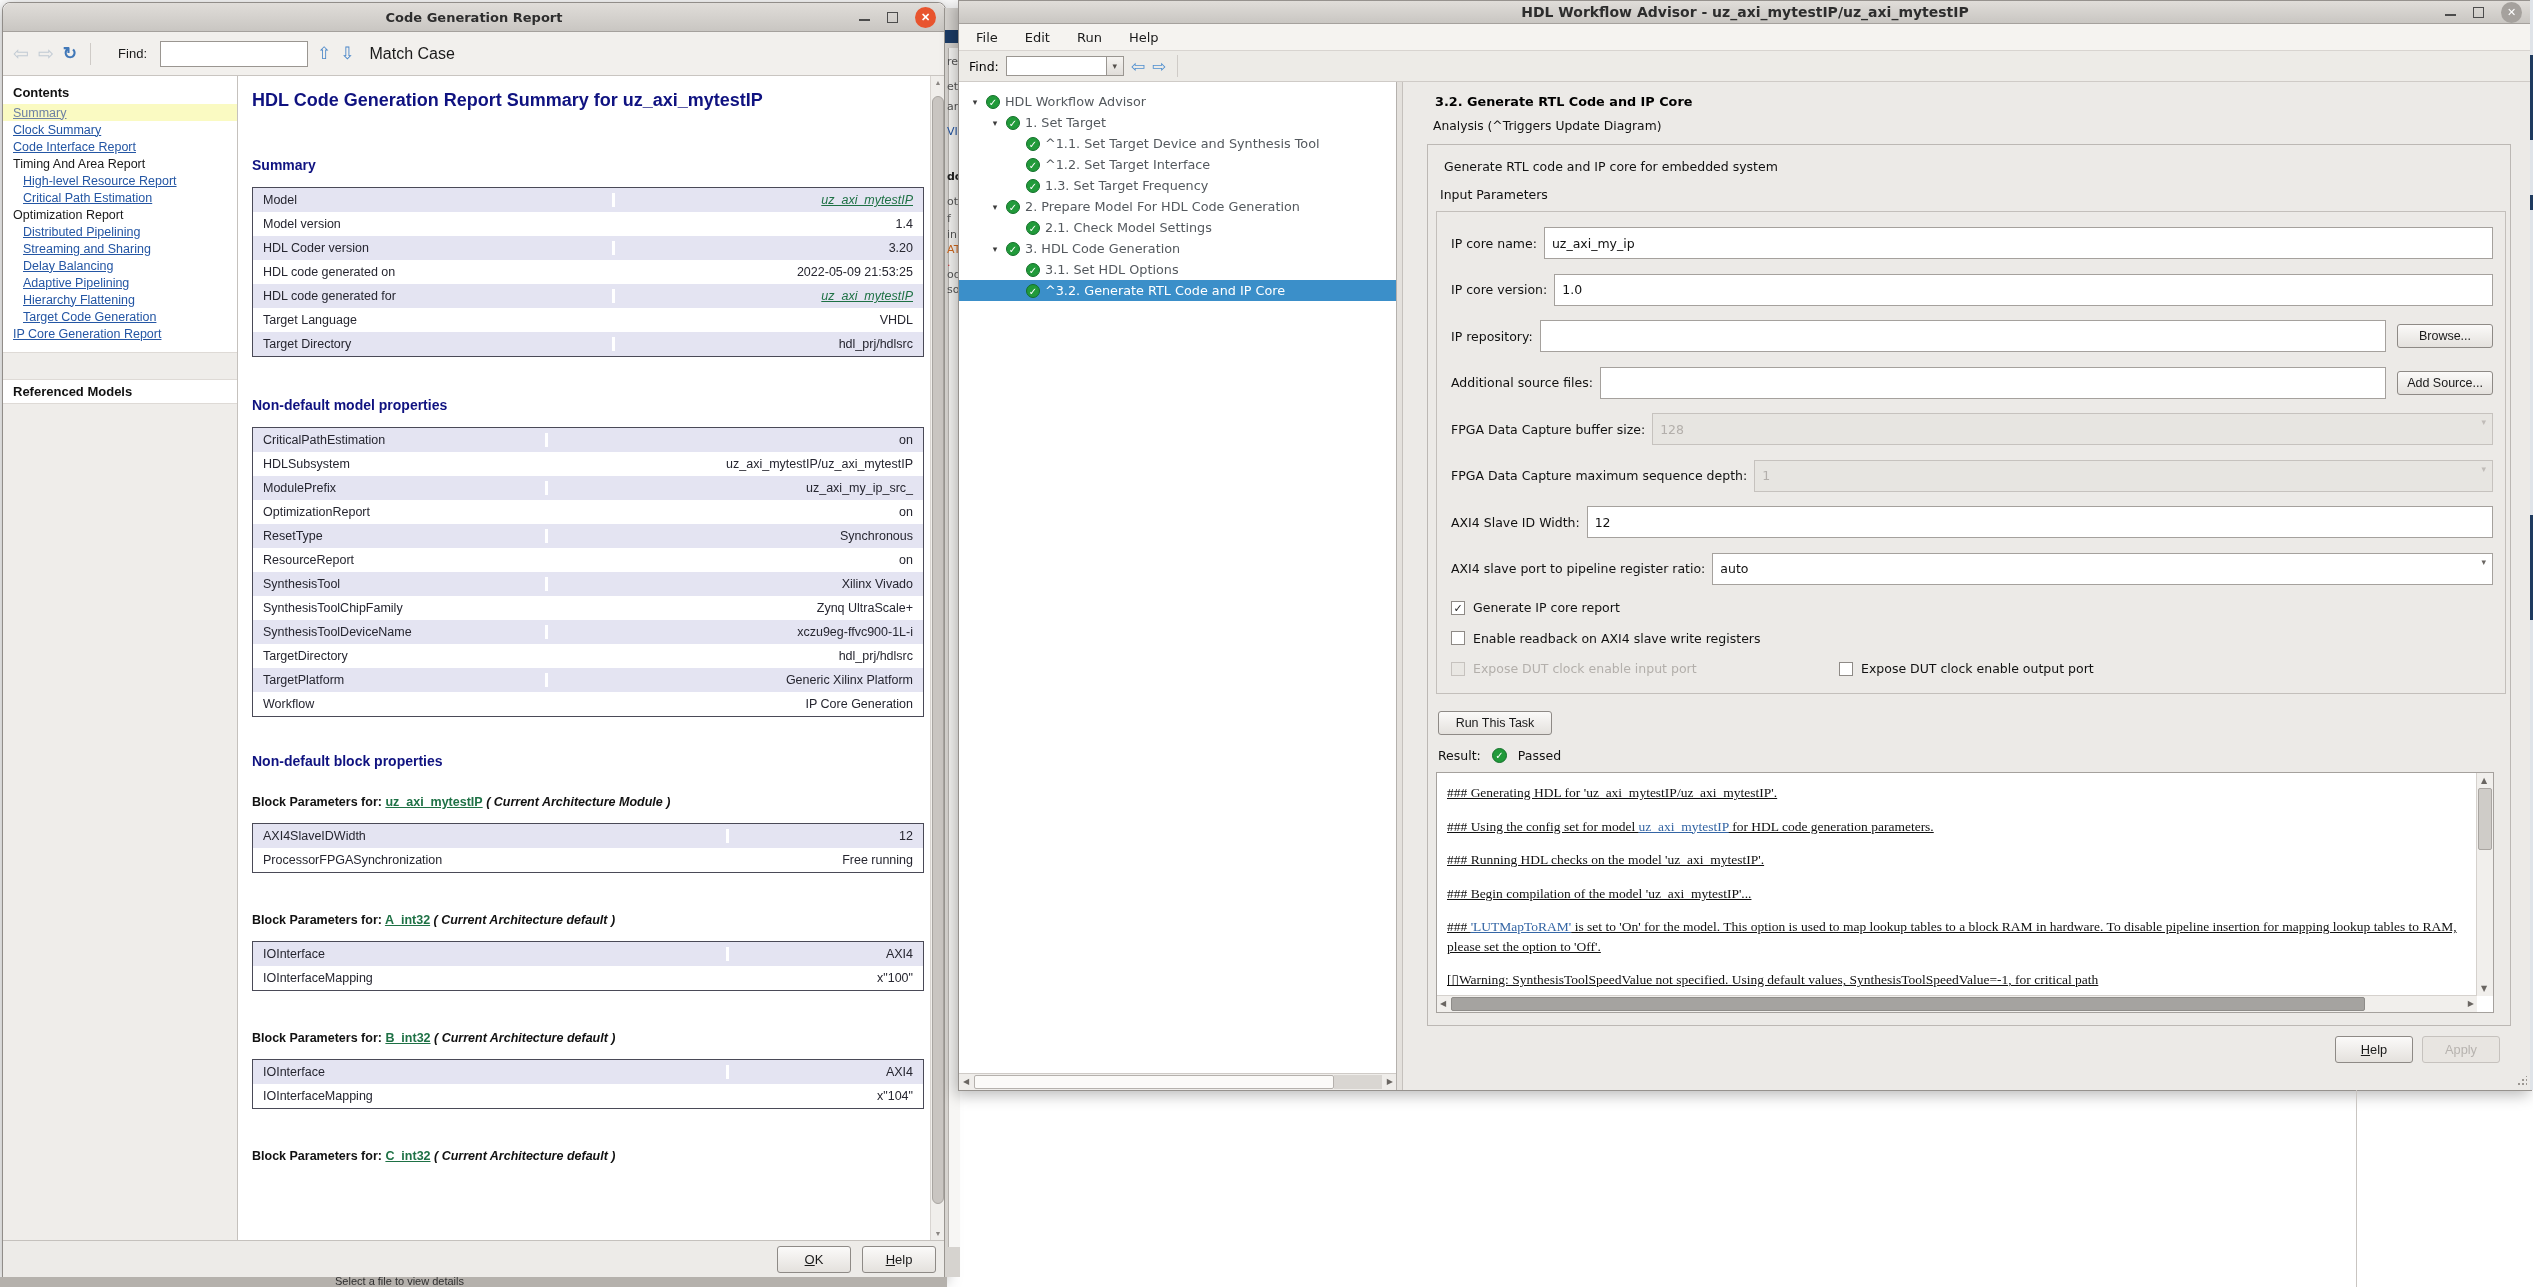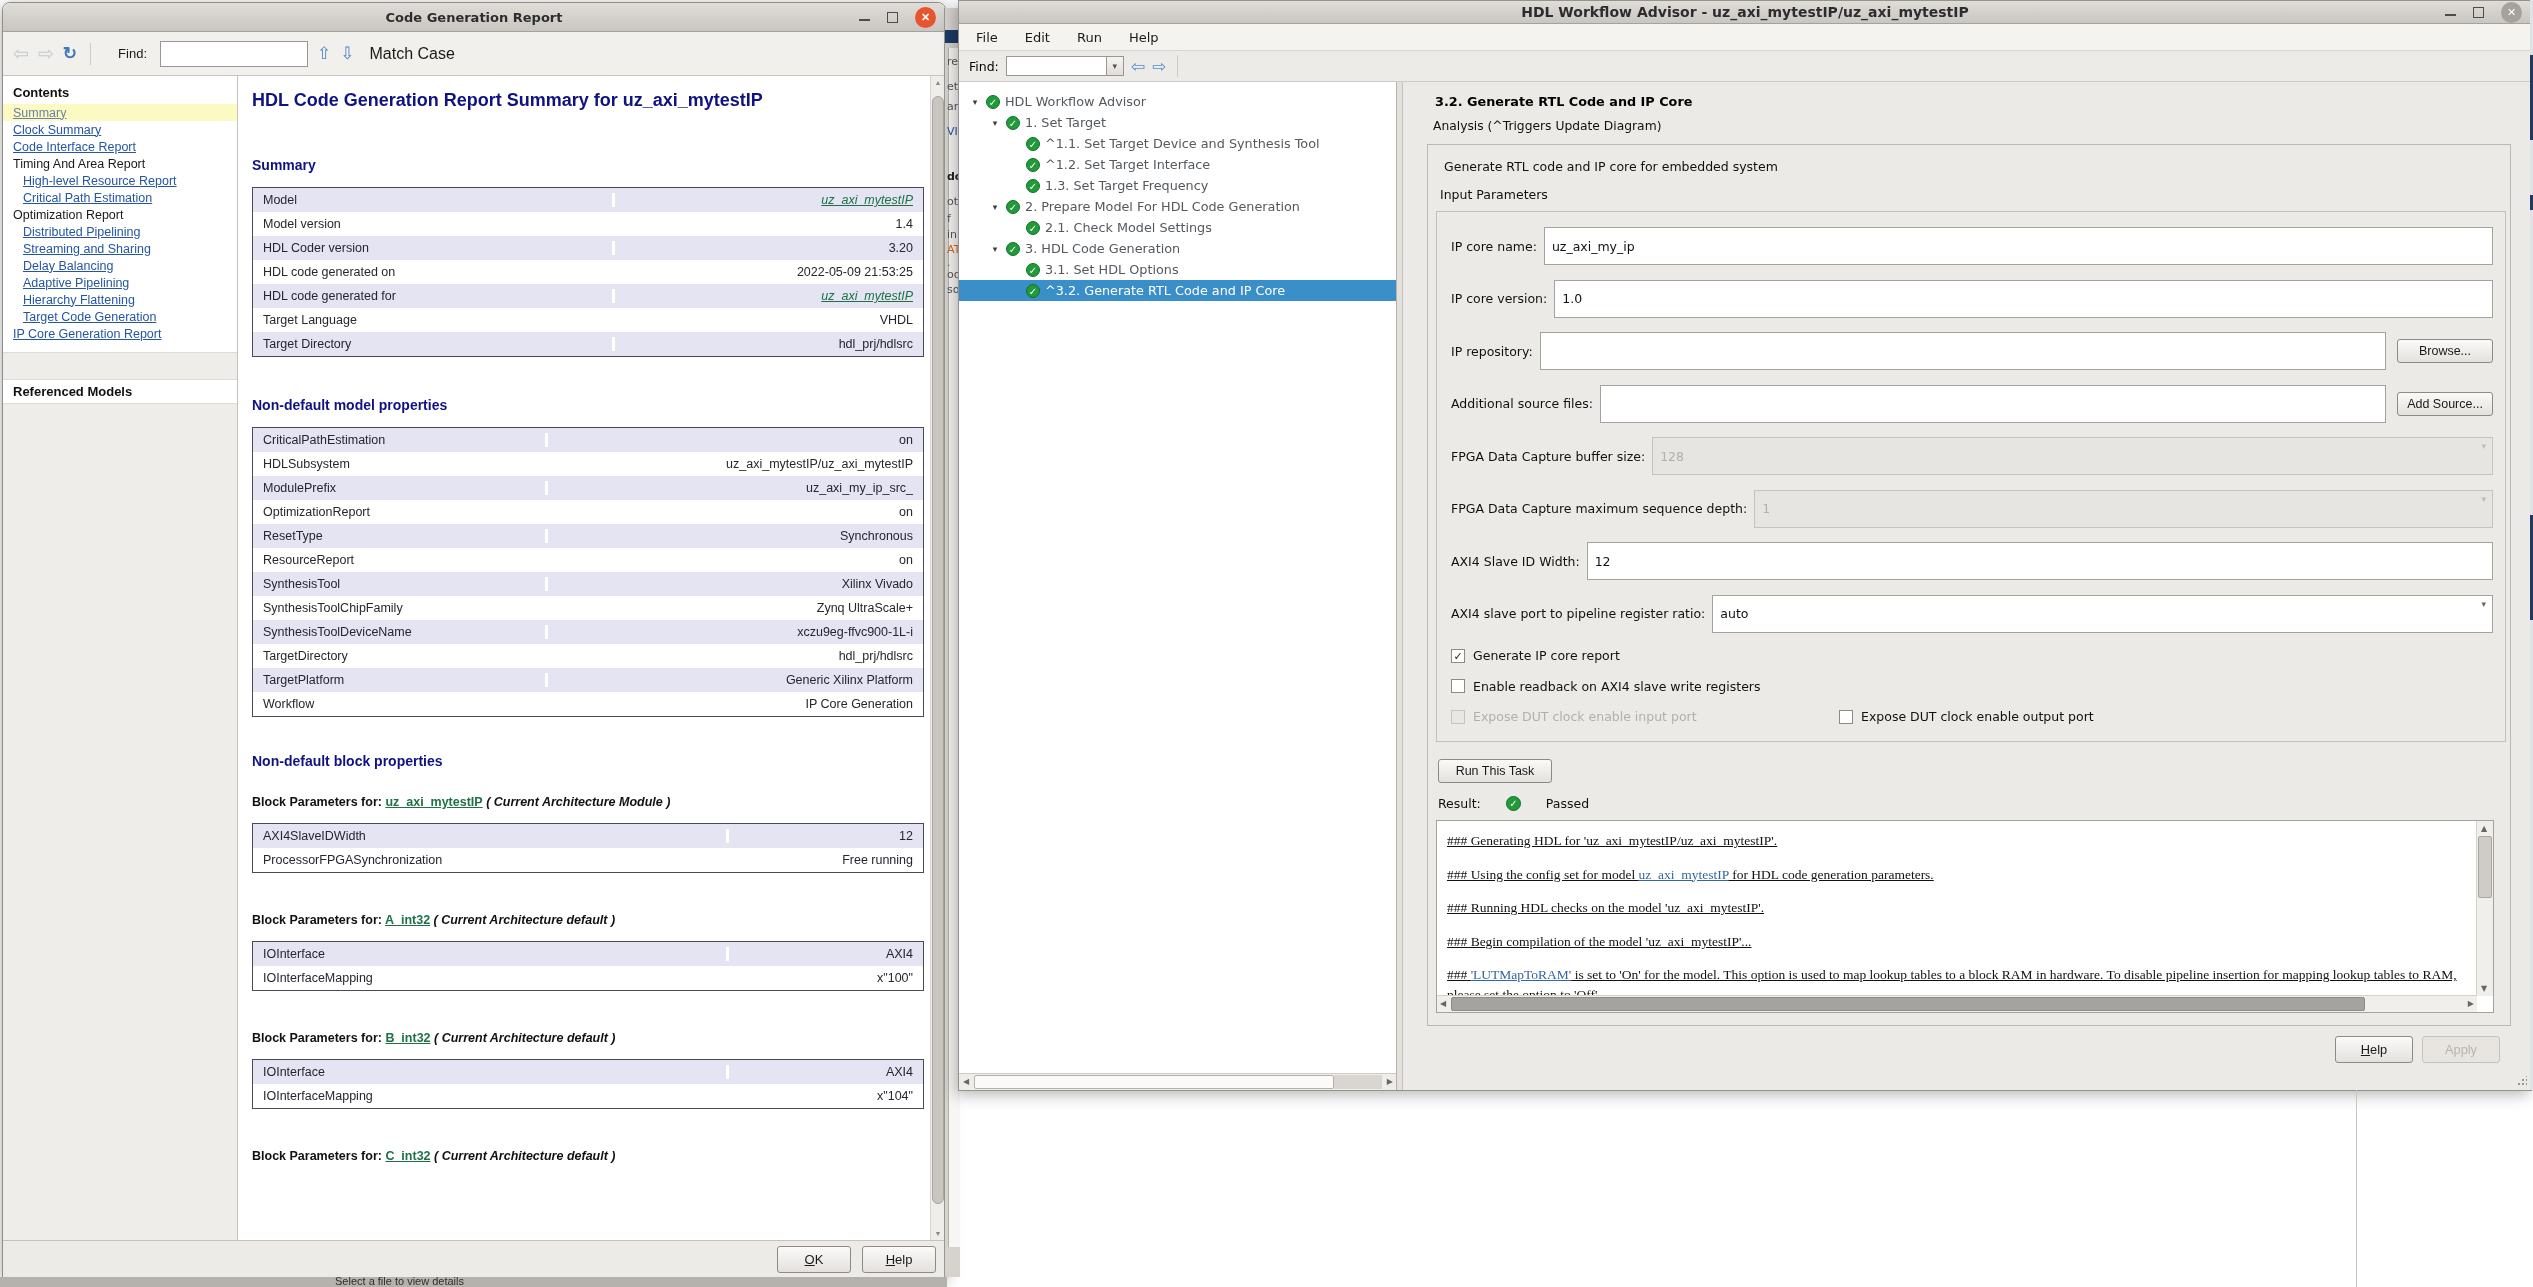--- a/index.html
+++ b/index.html
@@ -114,36 +114,36 @@
   .panel-header{font-size:12.8px;font-weight:bold;color:#000;margin:2px 0 10px 8px;}
   .panel-analysis{font-size:12.3px;color:#111;margin:0 0 11px 6px;}
   #outerbox{flex:1;border:1px solid #bcb8b4;margin-right:4px;padding:12px 4px 12px 8px;
             display:flex;flex-direction:column;min-height:0;justify-content:space-between;}
   .p-desc{font-size:12.5px;color:#111;margin:2px 0 13px 8px;}
   .p-inputlabel{font-size:12.5px;color:#111;margin:0 0 9px 4px;}
   #innerbox{border:1px solid #c3bfbb;padding:15px 12px 17px 14px;display:flex;flex-direction:column;
             gap:14.5px;margin-right:0;}
   .f-row{display:flex;align-items:center;font-size:12.5px;color:#111;}
   .f-row .flabel{white-space:nowrap;margin-right:7px;}
-  .ctrl{height:38px;border:1px solid #a5a19d;background:#fff;flex:1;display:flex;align-items:center;
+  .ctrl{height:32px;border:1px solid #a5a19d;background:#fff;flex:1;display:flex;align-items:center;
         padding:0 7px;font-size:12.5px;color:#111;position:relative;box-sizing:border-box;min-width:0;}
   .ctrl.combo{padding-right:22px;}
   .ctrl .c-arrow{position:absolute;right:6px;top:3px;font-size:9px;color:#6a6662;}
   .ctrl.disabled{background:#e7e5e1;border-color:#c6c2be;color:#b3afab;}
   .ctrl.disabled .c-arrow{color:#c0bcb8;}
   .row-btn{width:96px;height:24px;font-size:12.5px;margin-left:11px;flex:none;}
   .cb-row{display:flex;align-items:center;font-size:12.5px;color:#111;margin-top:1px;}
   .cb-grp{display:flex;align-items:center;gap:8px;}
   .cb-grp.col1{width:388px;flex:none;}
   .cbx{width:14px;height:14px;background:#fff;border:1px solid #8e8a86;flex:none;font-size:11px;
        line-height:13px;text-align:center;color:#1a1a1a;font-weight:bold;box-sizing:border-box;}
   .cb-grp.disabled .cbx{border-color:#c6c2be;background:#e9e7e3;}
   .cb-grp.disabled .cb-label{color:#b3afab;}
   #run-btn{width:114px;height:24px;font-size:12.5px;margin:17px 0 13px 2px;align-self:flex-start;}
-  #result-row{display:flex;align-items:center;gap:25px;font-size:12.5px;color:#111;margin:0 0 9px 2px;}
+  #result-row{display:flex;align-items:center;gap:11px;font-size:12.5px;color:#111;margin:0 0 9px 2px;}
   .badge{width:15px;height:15px;border-radius:50%;background:#219a3a;border:1px solid #13702a;color:#fff;
          font-size:10px;line-height:14px;text-align:center;box-sizing:border-box;}
   #logbox{flex:1;background:#fff;border:1px solid #a5a19d;position:relative;overflow:hidden;
           margin-right:12px;min-height:0;}
   #log-text{position:absolute;left:0;top:0;right:16px;bottom:16px;overflow:hidden;padding:10px 8px 0 10px;
             font-family:"Liberation Serif",serif;font-size:13.5px;color:#111;}
   .log-p{margin:0 0 14px;line-height:1.45;text-decoration:underline;}
   .log-link{color:#3465a4;text-decoration:underline;cursor:pointer;}
   #log-vscroll{position:absolute;right:0;top:0;bottom:16px;width:16px;background:#f1efec;border-left:1px solid #d5d1cd;}
   #log-vthumb{position:absolute;left:1px;right:1px;top:15px;height:60px;background:#cfccc8;

